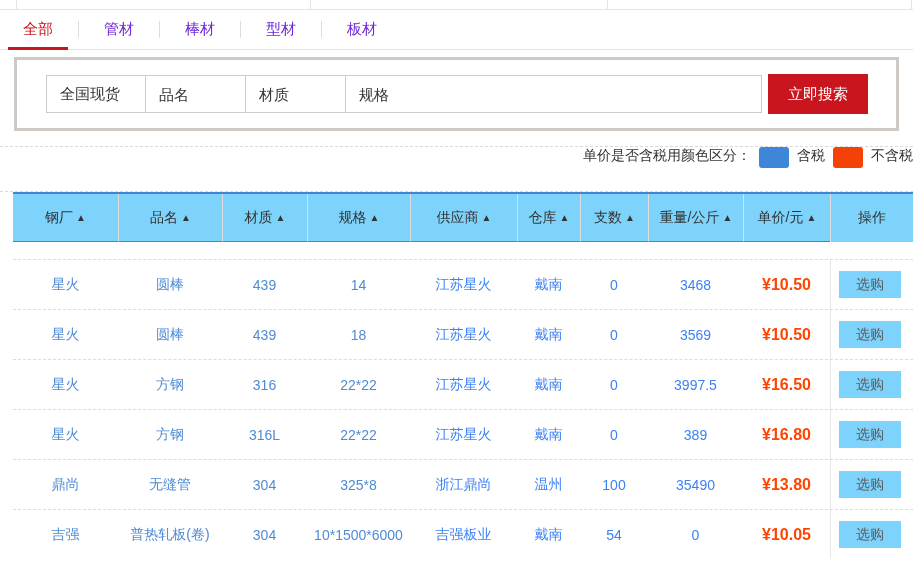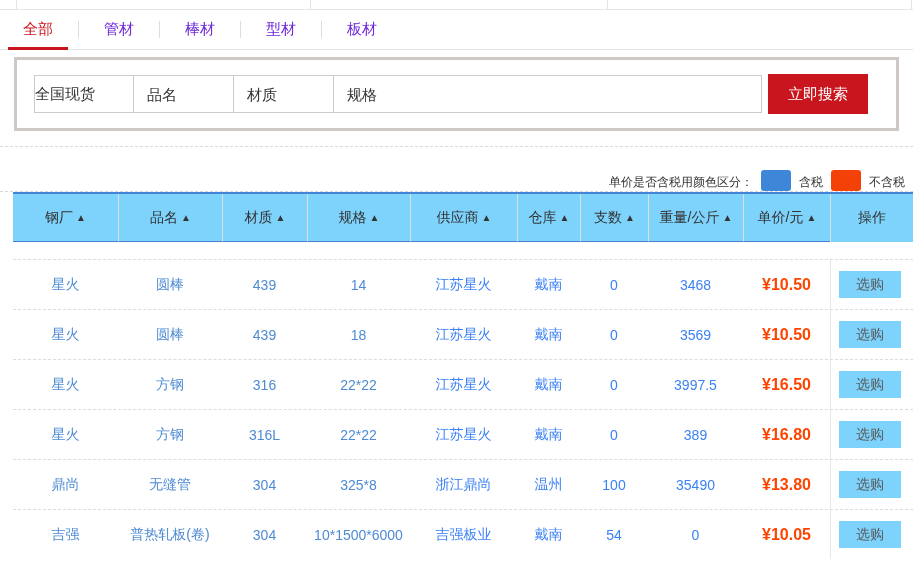--- a/index.html
+++ b/index.html
@@ -17,36 +17,36 @@
     padding:0 15px; font-size:15px; color:#6d28d9; cursor:pointer; }
   .tab.active { color:var(--brand); }
   .tab.active::after { content:""; position:absolute; left:0; right:0; bottom:-1px;
     height:3px; background:var(--brand); }
   .tab-sep { width:1px; height:17px; background:#ddd; margin:0 10px; }
 
   
   .search-panel { margin:7px 14px 0 14px; border:3px solid #cfc9c6;
     padding:14px 28px 14px 17px; display:flex; align-items:center; }
   .search-cell { width:100px; height:38px; border:1px solid #ccc; background:#fff;
-    display:flex; align-items:center; font-size:15px; color:#333;
-    cursor:pointer; }
+    display:flex; align-items:center; padding-left:13px; font-size:15px; color:#333;
+    cursor:pointer;margin-left:12px; }
   .search-input { height:38px; border:1px solid #ccc; border-left:none; background:#fff;
     padding-left:13px; font-size:15px; color:#333; outline:none;
     font-family:"Liberation Sans","DejaVu Sans",sans-serif; }
   .search-input::placeholder { color:#333; opacity:1; }
   .w100 { width:100px; }
   .grow { flex:1; }
   .search-btn { margin-left:6px; width:100px; height:40px; border:none; border-radius:0;
     background:var(--brand); color:#fff; font-size:15px; cursor:pointer;
     font-family:"Liberation Sans","DejaVu Sans",sans-serif; }
 
   
   .legend-bar { margin-top:15px; height:46px; border-top:1px dashed #d9d9d9;
     border-bottom:1px dashed #d9d9d9; display:flex; justify-content:flex-end;
-    align-items:flex-end; padding-right:8px; font-size:12px; color:#333; }
+    align-items:flex-start; font-size:14px; color:#333; }
   .swatch { width:30px; height:21px; border-radius:3px; margin:0 8px; }
 
   
   .grid { margin-left:13px; width:900px; border-top:2px solid var(--tblblue); }
   .thead { display:flex; height:48px; background:#7dd3fc; }
   .th { display:flex; align-items:center; justify-content:center; font-size:14px;
     color:#333; border-bottom:1px solid var(--tblblue); cursor:pointer; }
   .th + .th { border-left:1px solid #ddd; }
   .th.no-sort { border-bottom:none; cursor:default; }
   .sort { font-size:10px; margin-left:3px; }

